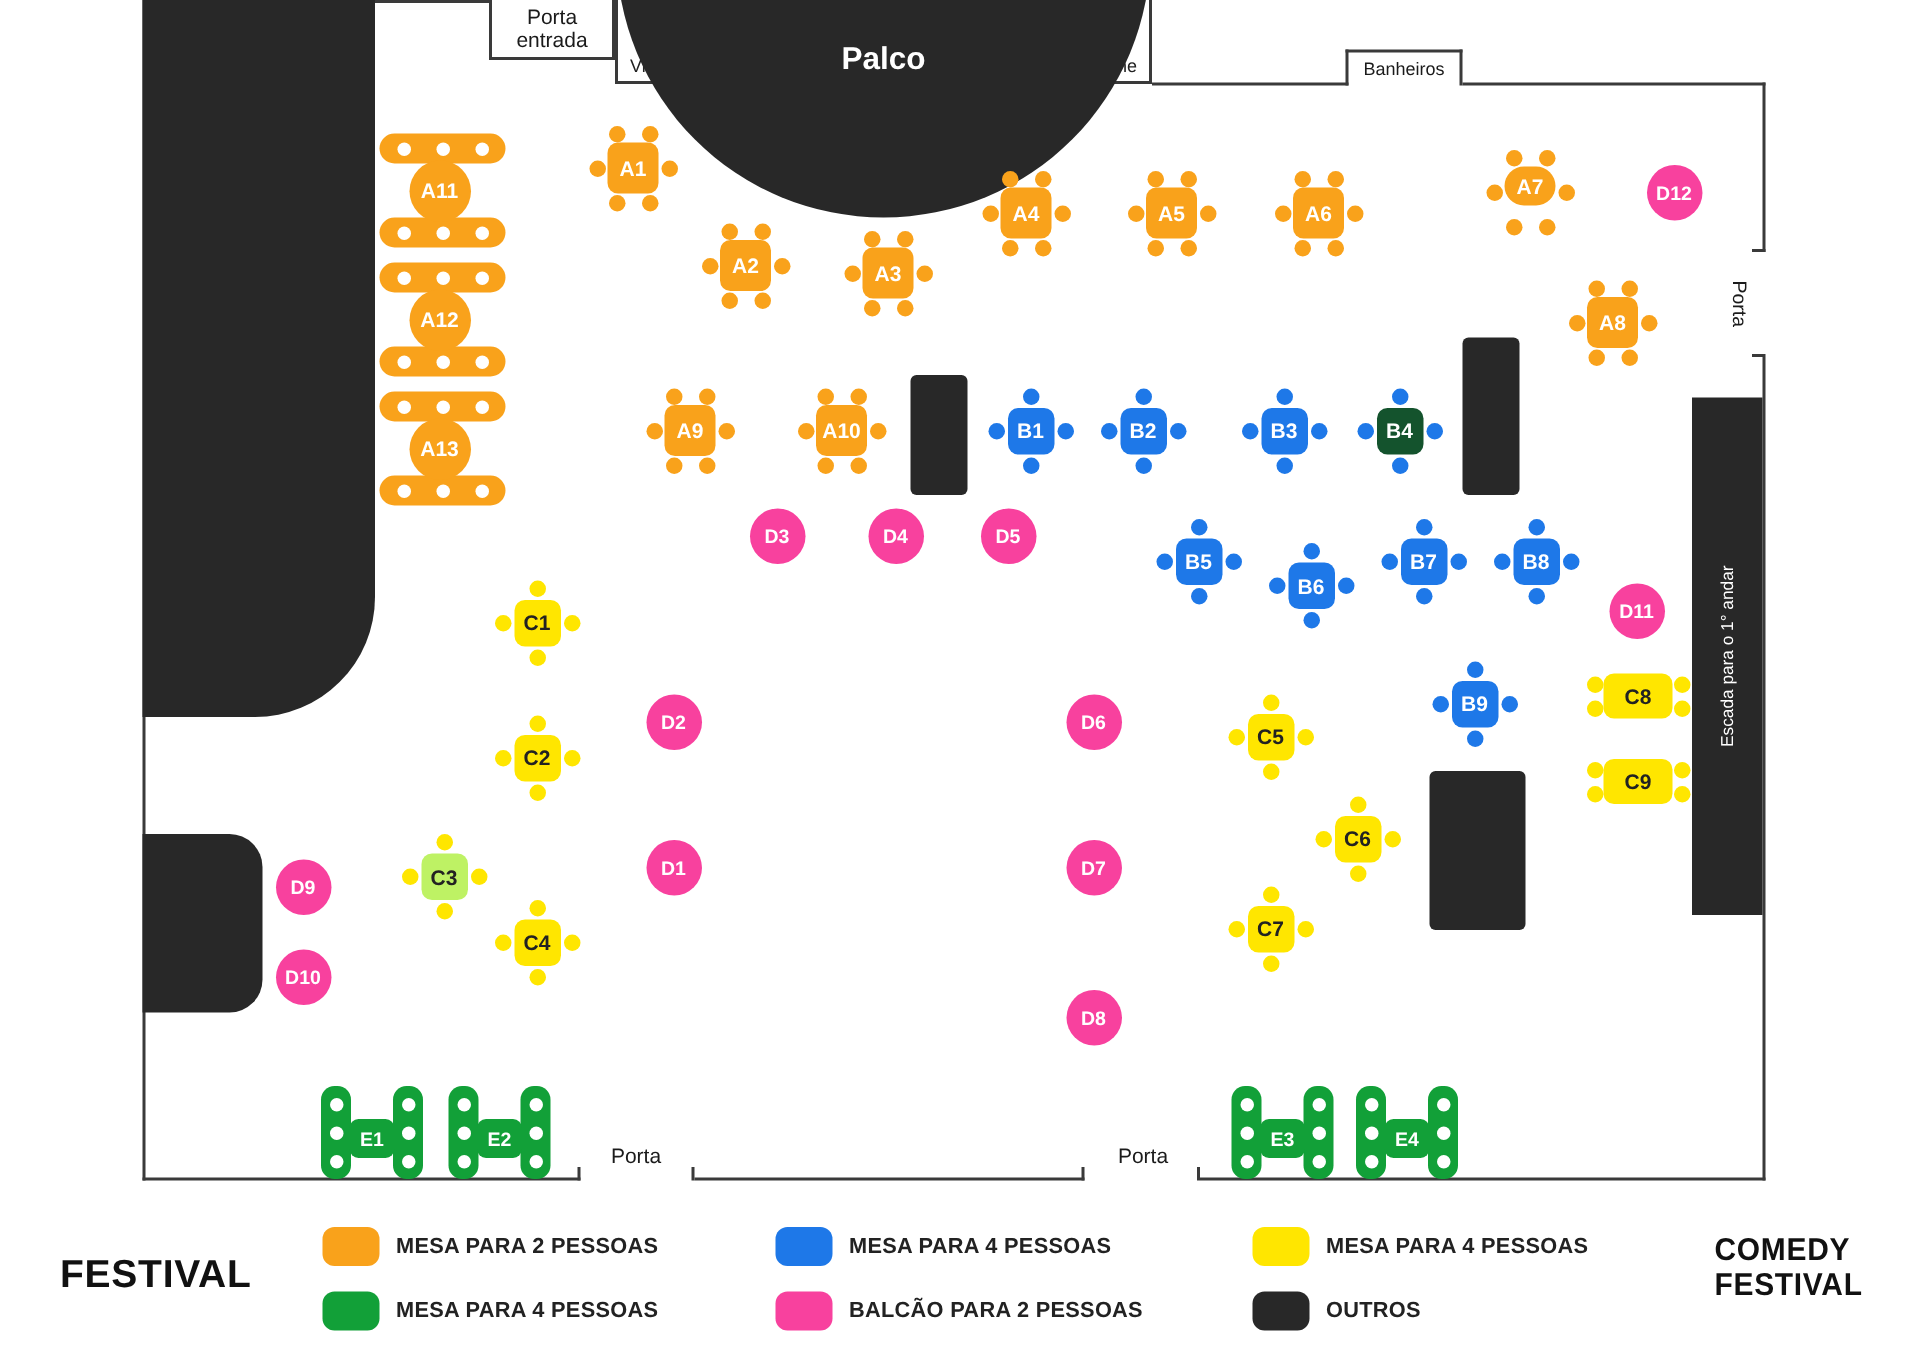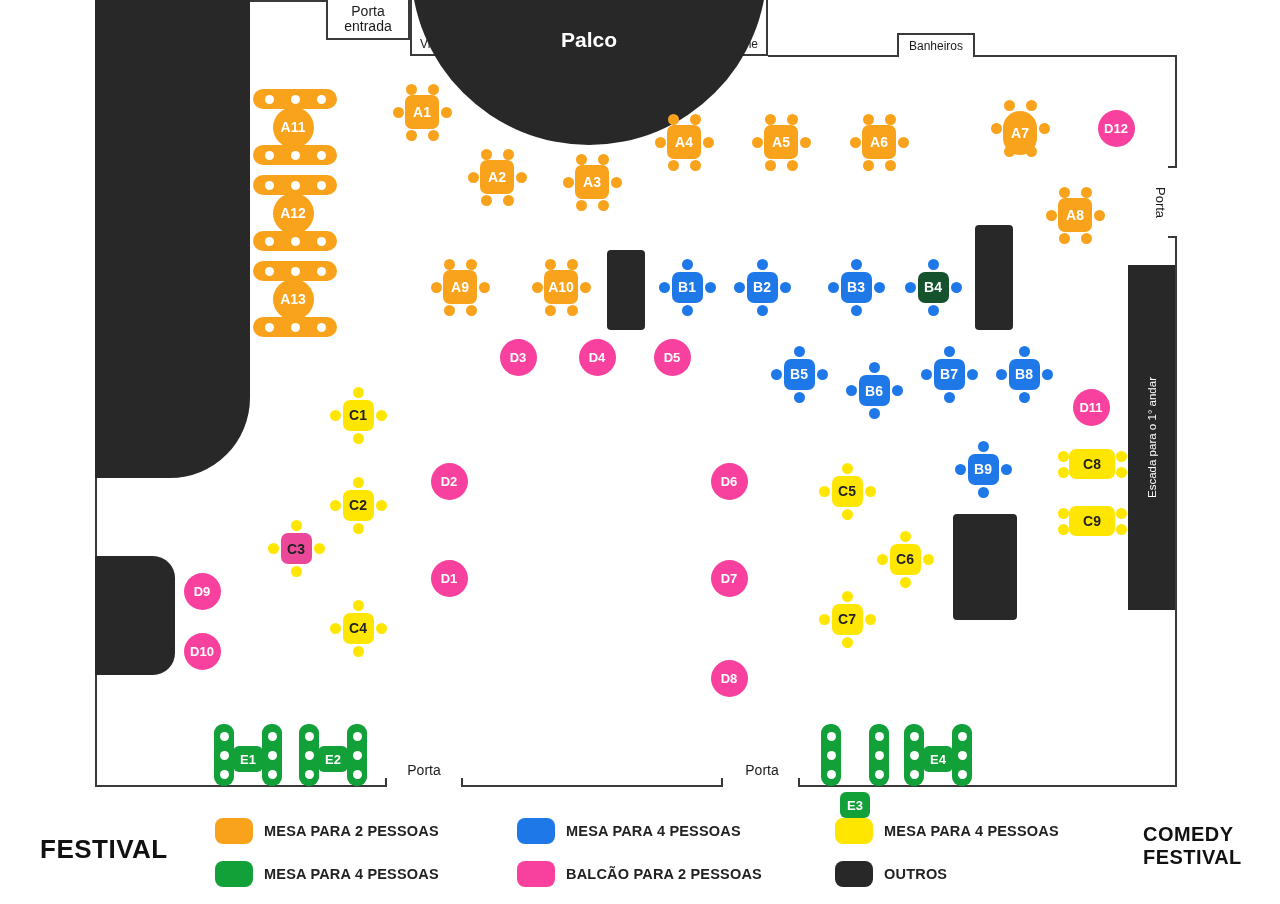--- a/index.html
+++ b/index.html
@@ -176,21 +176,21 @@
       </div>
       <div class="tbl" style="left: 862px; top: 125px; width: 34px; height: 34px; background: rgb(249, 162, 27); color: rgb(255, 255, 255); border-radius: 7px;">
         <div class="tbl-text">A6</div>
         <div class="dot" style="left: 0.5px; top: -11.5px; width: 11px; height: 11px; background: rgb(249, 162, 27);"></div>
         <div class="dot" style="left: 22.5px; top: -11.5px; width: 11px; height: 11px; background: rgb(249, 162, 27);"></div>
         <div class="dot" style="left: 0.5px; top: 34.5px; width: 11px; height: 11px; background: rgb(249, 162, 27);"></div>
         <div class="dot" style="left: 22.5px; top: 34.5px; width: 11px; height: 11px; background: rgb(249, 162, 27);"></div>
         <div class="dot" style="left: -12.5px; top: 11.5px; width: 11px; height: 11px; background: rgb(249, 162, 27);"></div>
         <div class="dot" style="left: 35.5px; top: 11.5px; width: 11px; height: 11px; background: rgb(249, 162, 27);"></div>
       </div>
-      <div class="tbl" style="left: 1003px; top: 111px; width: 34px; height: 44px; background: rgb(249, 162, 27); color: rgb(255, 255, 255); border-radius: 17px;">
+      <div class="tbl" style="left: 1003px; top: 111px; width: 34px; height: 26px; background: rgb(249, 162, 27); color: rgb(255, 255, 255); border-radius: 17px;">
         <div class="tbl-text">A7</div>
         <div class="dot" style="left: 0.5px; top: -11.5px; width: 11px; height: 11px; background: rgb(249, 162, 27);"></div>
         <div class="dot" style="left: 22.5px; top: -11.5px; width: 11px; height: 11px; background: rgb(249, 162, 27);"></div>
         <div class="dot" style="left: 0.5px; top: 34.5px; width: 11px; height: 11px; background: rgb(249, 162, 27);"></div>
         <div class="dot" style="left: 22.5px; top: 34.5px; width: 11px; height: 11px; background: rgb(249, 162, 27);"></div>
         <div class="dot" style="left: -12.5px; top: 11.5px; width: 11px; height: 11px; background: rgb(249, 162, 27);"></div>
         <div class="dot" style="left: 35.5px; top: 11.5px; width: 11px; height: 11px; background: rgb(249, 162, 27);"></div>
       </div>
       <div class="tbl" style="left: 1058px; top: 198px; width: 34px; height: 34px; background: rgb(249, 162, 27); color: rgb(255, 255, 255); border-radius: 7px;">
         <div class="tbl-text">A8</div>
@@ -298,21 +298,21 @@
         <div class="dot" style="left: -13px; top: 10px; width: 11px; height: 11px; background: rgb(255, 230, 0);"></div>
         <div class="dot" style="left: 33px; top: 10px; width: 11px; height: 11px; background: rgb(255, 230, 0);"></div>
       </div>
       <div class="tbl" style="left: 342.5px; top: 489.5px; width: 31px; height: 31px; background: rgb(255, 230, 0); color: rgb(34, 34, 34); border-radius: 7px;">
         <div class="tbl-text">C2</div>
         <div class="dot" style="left: 10px; top: -13px; width: 11px; height: 11px; background: rgb(255, 230, 0);"></div>
         <div class="dot" style="left: 10px; top: 33px; width: 11px; height: 11px; background: rgb(255, 230, 0);"></div>
         <div class="dot" style="left: -13px; top: 10px; width: 11px; height: 11px; background: rgb(255, 230, 0);"></div>
         <div class="dot" style="left: 33px; top: 10px; width: 11px; height: 11px; background: rgb(255, 230, 0);"></div>
       </div>
-      <div class="tbl" style="left: 280.5px; top: 533px; width: 31px; height: 31px; background: #ec4899; color: rgb(34, 34, 34); border-radius: 7px;">
+      <div class="tbl" style="left: 280.5px; top: 569px; width: 31px; height: 31px; background: #bef264; color: rgb(34, 34, 34); border-radius: 7px;">
         <div class="tbl-text">C3</div>
         <div class="dot" style="left: 10px; top: -13px; width: 11px; height: 11px; background: rgb(255, 230, 0);"></div>
         <div class="dot" style="left: 10px; top: 33px; width: 11px; height: 11px; background: rgb(255, 230, 0);"></div>
         <div class="dot" style="left: -13px; top: 10px; width: 11px; height: 11px; background: rgb(255, 230, 0);"></div>
         <div class="dot" style="left: 33px; top: 10px; width: 11px; height: 11px; background: rgb(255, 230, 0);"></div>
       </div>
       <div class="tbl" style="left: 342.5px; top: 612.5px; width: 31px; height: 31px; background: rgb(255, 230, 0); color: rgb(34, 34, 34); border-radius: 7px;">
         <div class="tbl-text">C4</div>
         <div class="dot" style="left: 10px; top: -13px; width: 11px; height: 11px; background: rgb(255, 230, 0);"></div>
         <div class="dot" style="left: 10px; top: 33px; width: 11px; height: 11px; background: rgb(255, 230, 0);"></div>
@@ -419,21 +419,21 @@
       <div class="boothbar" style="left: 821px; top: 724px; width: 20px; height: 62px; background: rgb(18, 160, 56); border-radius: 9px;">
         <div class="dot" style="left: 5.5px; top: 7.5px; width: 9px; height: 9px; background: rgb(255, 255, 255);"></div>
         <div class="dot" style="left: 5.5px; top: 26.5px; width: 9px; height: 9px; background: rgb(255, 255, 255);"></div>
         <div class="dot" style="left: 5.5px; top: 45.5px; width: 9px; height: 9px; background: rgb(255, 255, 255);"></div>
       </div>
       <div class="boothbar" style="left: 869px; top: 724px; width: 20px; height: 62px; background: rgb(18, 160, 56); border-radius: 9px;">
         <div class="dot" style="left: 5.5px; top: 7.5px; width: 9px; height: 9px; background: rgb(255, 255, 255);"></div>
         <div class="dot" style="left: 5.5px; top: 26.5px; width: 9px; height: 9px; background: rgb(255, 255, 255);"></div>
         <div class="dot" style="left: 5.5px; top: 45.5px; width: 9px; height: 9px; background: rgb(255, 255, 255);"></div>
       </div>
-      <div class="tbl" style="left: 840px; top: 746px; width: 30px; height: 26px; background: rgb(18, 160, 56); color: rgb(255, 255, 255); border-radius: 6px; font-size: 13px; margin-top: 46px;">
+      <div class="tbl" style="left: 840px; top: 746px; width: 30px; height: 26px; background: rgb(18, 160, 56); color: rgb(255, 255, 255); border-radius: 6px; font-size: 13px;">
         <div class="tbl-text">E3</div>
       </div>
       <div class="boothbar" style="left: 904px; top: 724px; width: 20px; height: 62px; background: rgb(18, 160, 56); border-radius: 9px;">
         <div class="dot" style="left: 5.5px; top: 7.5px; width: 9px; height: 9px; background: rgb(255, 255, 255);"></div>
         <div class="dot" style="left: 5.5px; top: 26.5px; width: 9px; height: 9px; background: rgb(255, 255, 255);"></div>
         <div class="dot" style="left: 5.5px; top: 45.5px; width: 9px; height: 9px; background: rgb(255, 255, 255);"></div>
       </div>
       <div class="boothbar" style="left: 952px; top: 724px; width: 20px; height: 62px; background: rgb(18, 160, 56); border-radius: 9px;">
         <div class="dot" style="left: 5.5px; top: 7.5px; width: 9px; height: 9px; background: rgb(255, 255, 255);"></div>
         <div class="dot" style="left: 5.5px; top: 26.5px; width: 9px; height: 9px; background: rgb(255, 255, 255);"></div>

